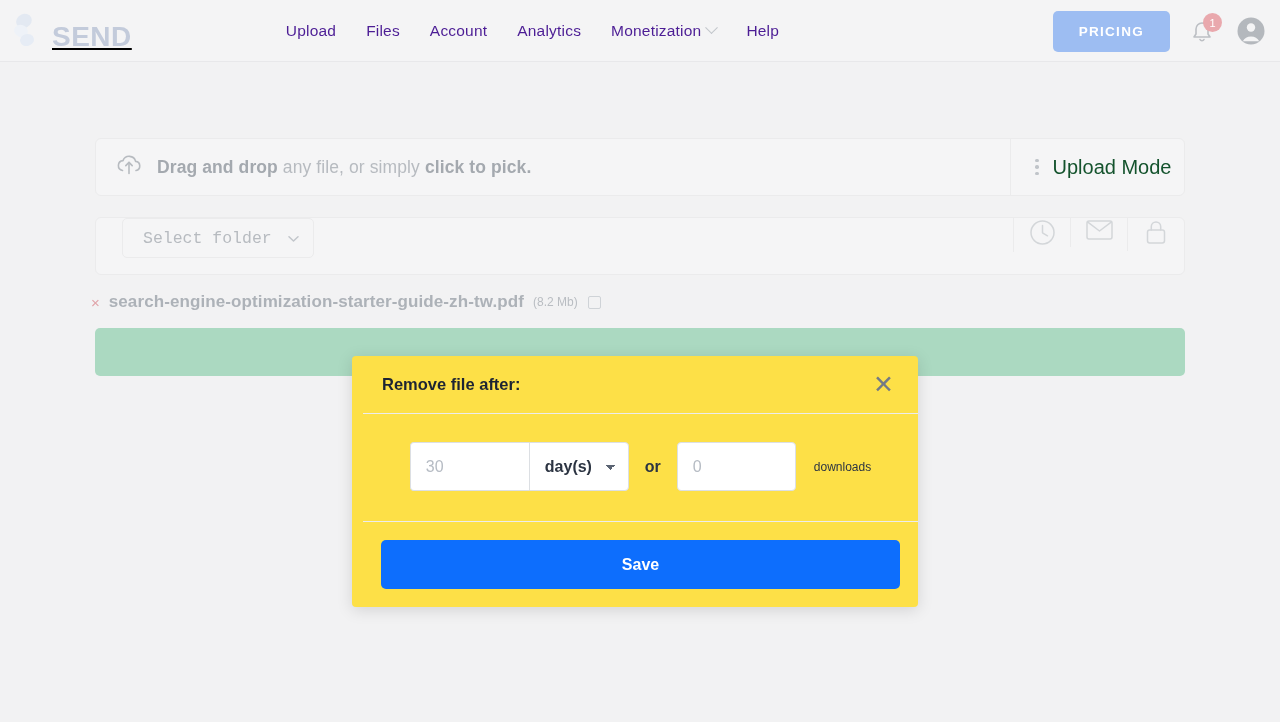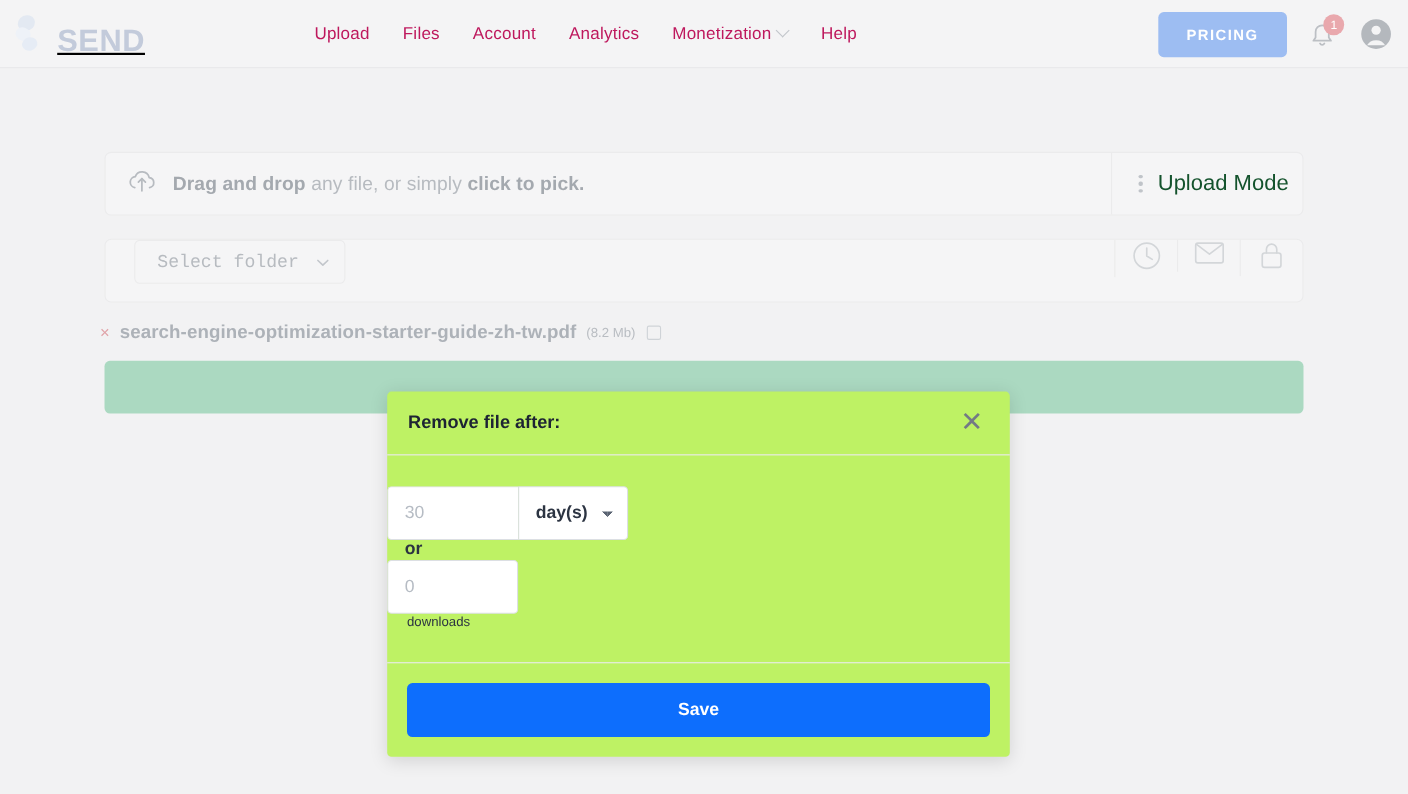--- a/index.html
+++ b/index.html
@@ -43,21 +43,21 @@
   }
 
   .nav {
     display: flex;
     align-items: center;
     gap: 30px;
     margin-left: 154px;
   }
   .nav-item {
     font-size: 15.5px;
-    color: #be185d;
+    color: #4c1d95;
     letter-spacing: 0.2px;
     display: flex;
     align-items: center;
     gap: 6px;
     cursor: pointer;
     white-space: nowrap;
   }
   .caret-down {
     display: inline-block;
     width: 9px;
@@ -254,24 +254,25 @@
   .modal-overlay {
     position: absolute;
     inset: 0;
     pointer-events: none;
   }
   .modal {
     position: absolute;
     left: 352px;
     top: 356px;
     width: 566px;
-    background: #bef264;
+    background: #fde047;
     border-radius: 4px;
     box-shadow: 0 3px 16px rgba(0,0,0,0.13);
     pointer-events: auto;
+    padding-left: 11px;
   }
   .modal-header {
     height: 58px;
     display: flex;
     align-items: center;
     justify-content: space-between;
     padding: 0 20px 0 19px;
     border-bottom: 1px solid #ececee;
   }
   .modal-title {
@@ -283,24 +284,23 @@
     font-size: 25px;
     color: #737a85;
     line-height: 1;
     cursor: pointer;
     font-weight: 300;
     padding: 2px 4px;
   }
   .modal-body {
     padding: 28px 0 30px 0;
     display: flex;
-    align-items: flex-start;
+    align-items: center;
     justify-content: center;
     border-bottom: 1px solid #ececee;
-    flex-direction: column;
   }
   .field-group {
     display: flex;
     align-items: center;
   }
   .num-input {
     width: 119px;
     height: 49px;
     border: 1px solid #dcdfe3;
     border-right: none;

